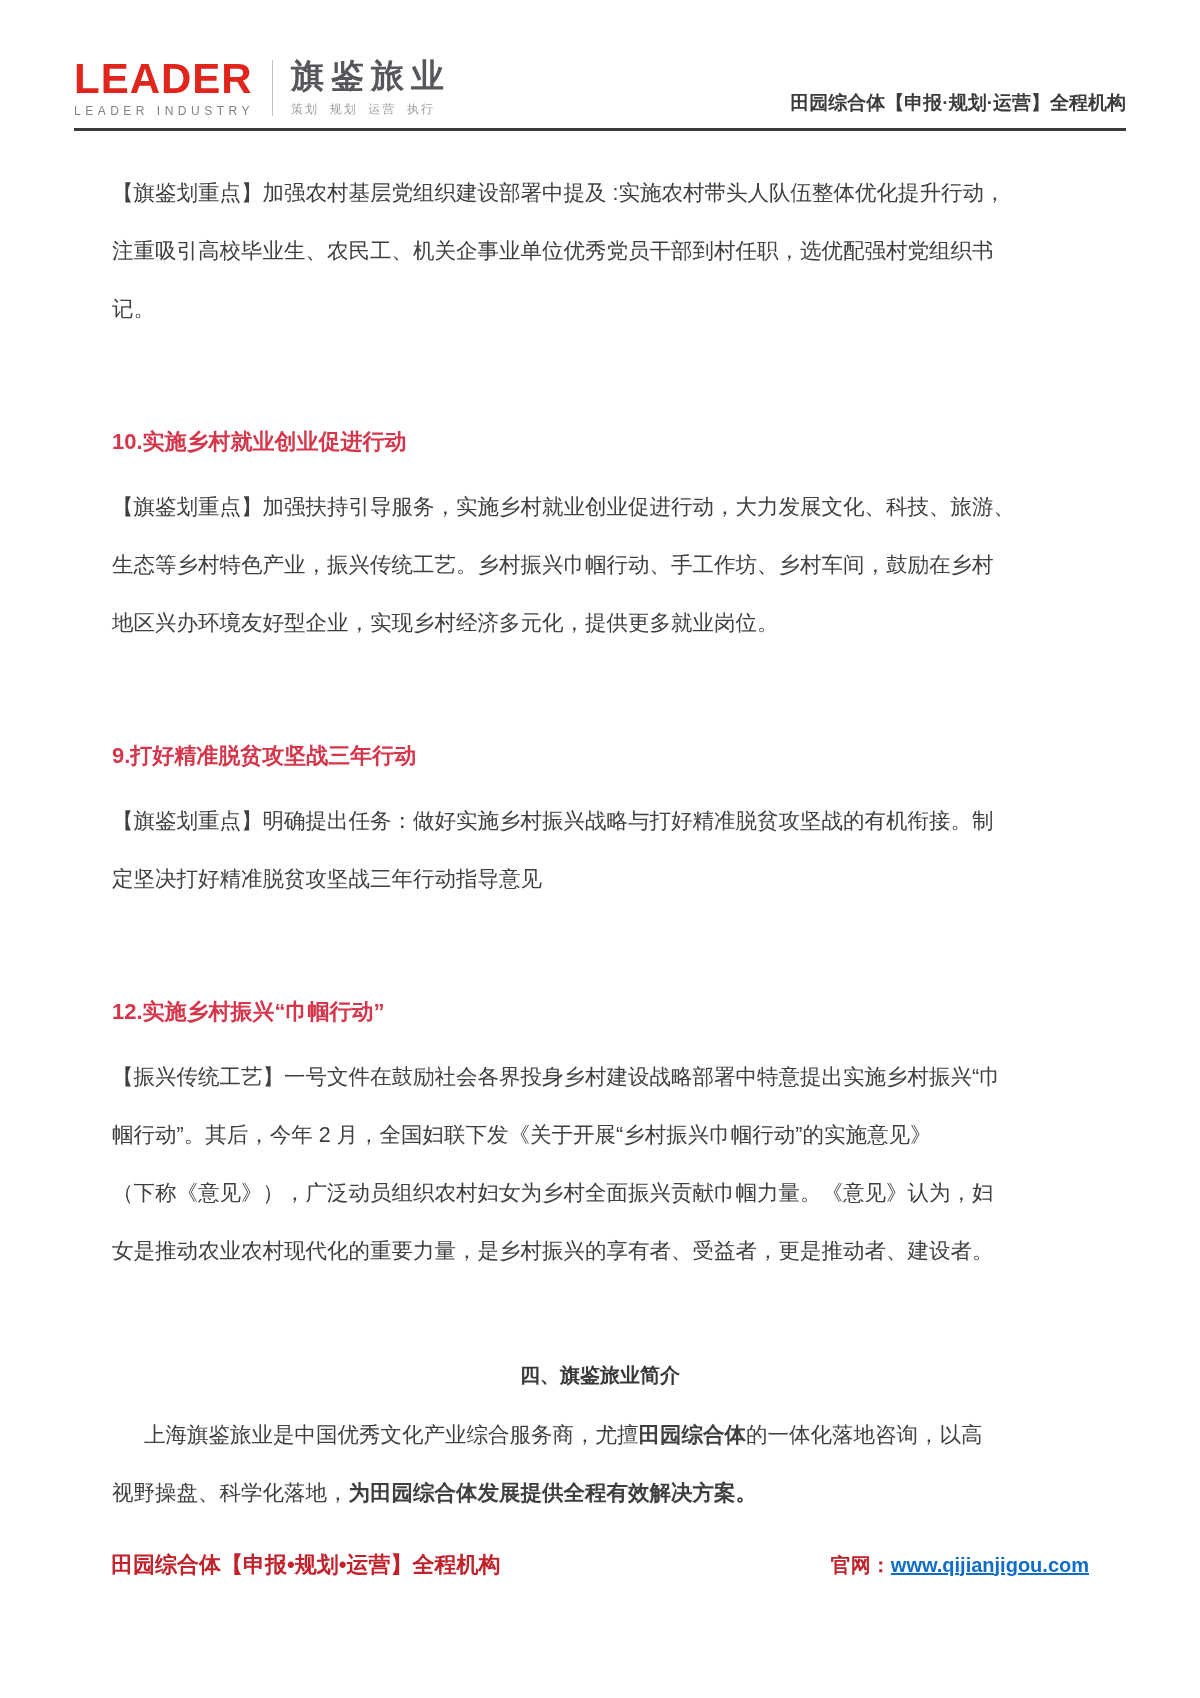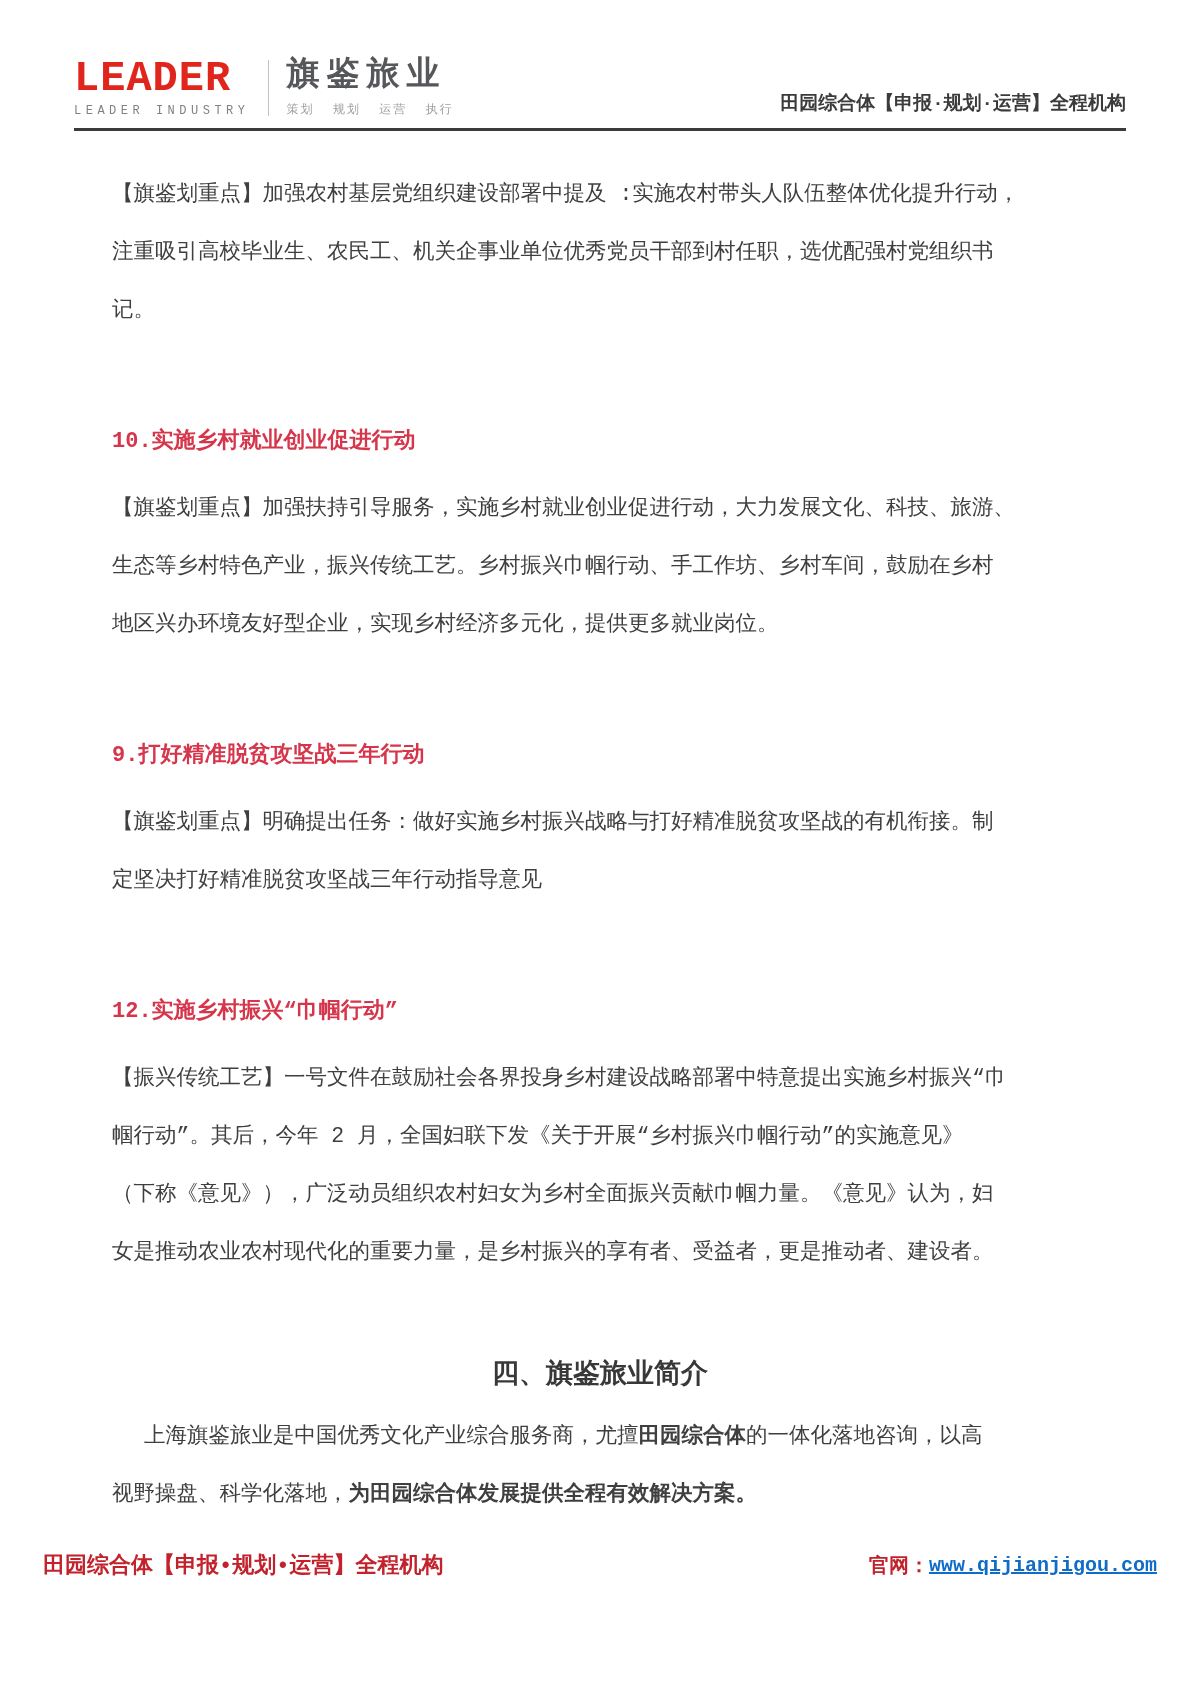--- a/index.html
+++ b/index.html
@@ -1,18 +1,18 @@
 <!DOCTYPE html>
 <html><head>
 <meta charset="utf-8">
 <style>
   html,body{margin:0;padding:0;background:#ffffff;}
   .page{
     width:1200px;height:1624px;background:#ffffff;overflow:hidden;
-    font-family:Liberation Mono, monospace;position:relative;
+    font-family:Liberation Sans, sans-serif;position:relative;
   }
   
   .header{
     margin:0 74px;padding-top:58px;padding-bottom:10px;
     border-bottom:3px solid #3b3b3b;
     display:flex;justify-content:space-between;align-items:flex-end;
   }
   .logo{display:flex;align-items:center;gap:18px;}
   .logo-en{display:flex;flex-direction:column;}
   .brand{font-size:42px;font-weight:bold;color:#e0251c;letter-spacing:1px;line-height:40px;}
@@ -25,28 +25,28 @@
   
   .content{padding:0 112px;color:#3f3f3f;}
   .line{height:58px;display:flex;align-items:center;font-size:21.5px;white-space:pre;}
   .section{margin-top:90px;}
   .section-heading{font-size:22px;font-weight:700;color:#d6364b;line-height:30px;}
   .section .paragraph{margin-top:20px;}
   #p-intro{margin-top:32px;}
   
   .about{margin-top:78px;}
   .about-heading{
-    font-size:27px;font-weight:700;color:#383838;line-height:36px;text-align:center;
+    font-size:20px;font-weight:700;color:#383838;line-height:36px;text-align:center;
   }
   .about .paragraph{margin-top:12px;}
   .indent{padding-left:32px;align-items:center;}
   .b{font-weight:700;}
   
   .footer{
-    margin-top:28px;padding:0 43px;
+    margin-top:28px;padding:0 111px;
     display:flex;justify-content:space-between;align-items:center;height:32px;
   }
   .footer-left{font-size:22px;font-weight:700;color:#c1222b;}
   .footer-right{font-size:20px;font-weight:700;display:flex;align-items:center;}
   .site-label{color:#c1222b;}
   .site-url{color:#0f6cc9;text-decoration:underline;cursor:pointer;}
 </style>
 </head>
 <body>
 

